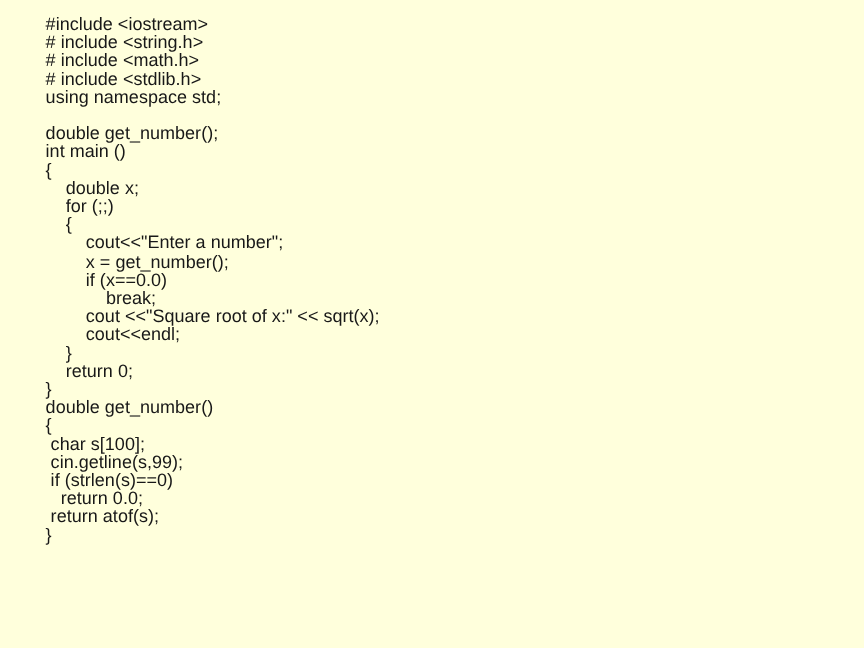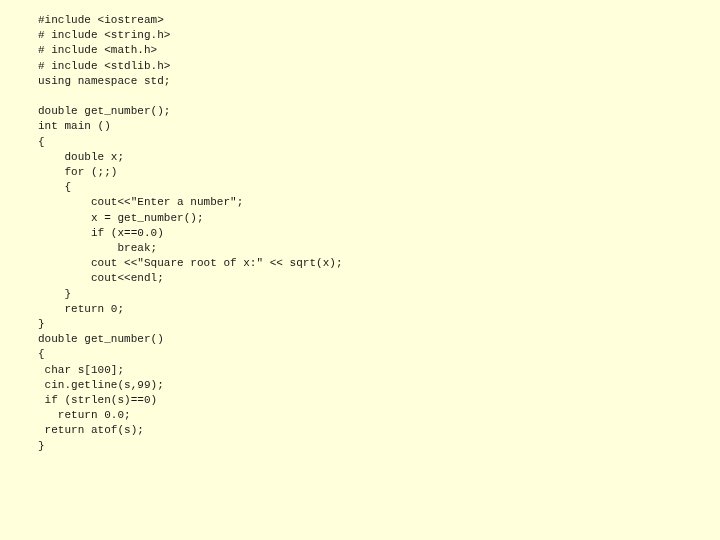--- a/index.html
+++ b/index.html
@@ -20,22 +20,22 @@
     background: #ffffdc;
     box-sizing: border-box;
   }
   #code-block {
     position: absolute;
     left: 38px;
     top: 13px;
     width: 660px;
     margin: 0;
     padding: 0;
-    font-family: Liberation Mono, monospace;
-    font-size: 11px;
+    font-family: Liberation Sans, sans-serif;
+    font-size: 15px;
     line-height: 15.2px;
     color: #181818;
     white-space: pre;
     letter-spacing: 0.02px;
     -webkit-font-smoothing: none;
   }
   .code-line {
     display: block;
     min-height: 15.2px;
     white-space: pre;

